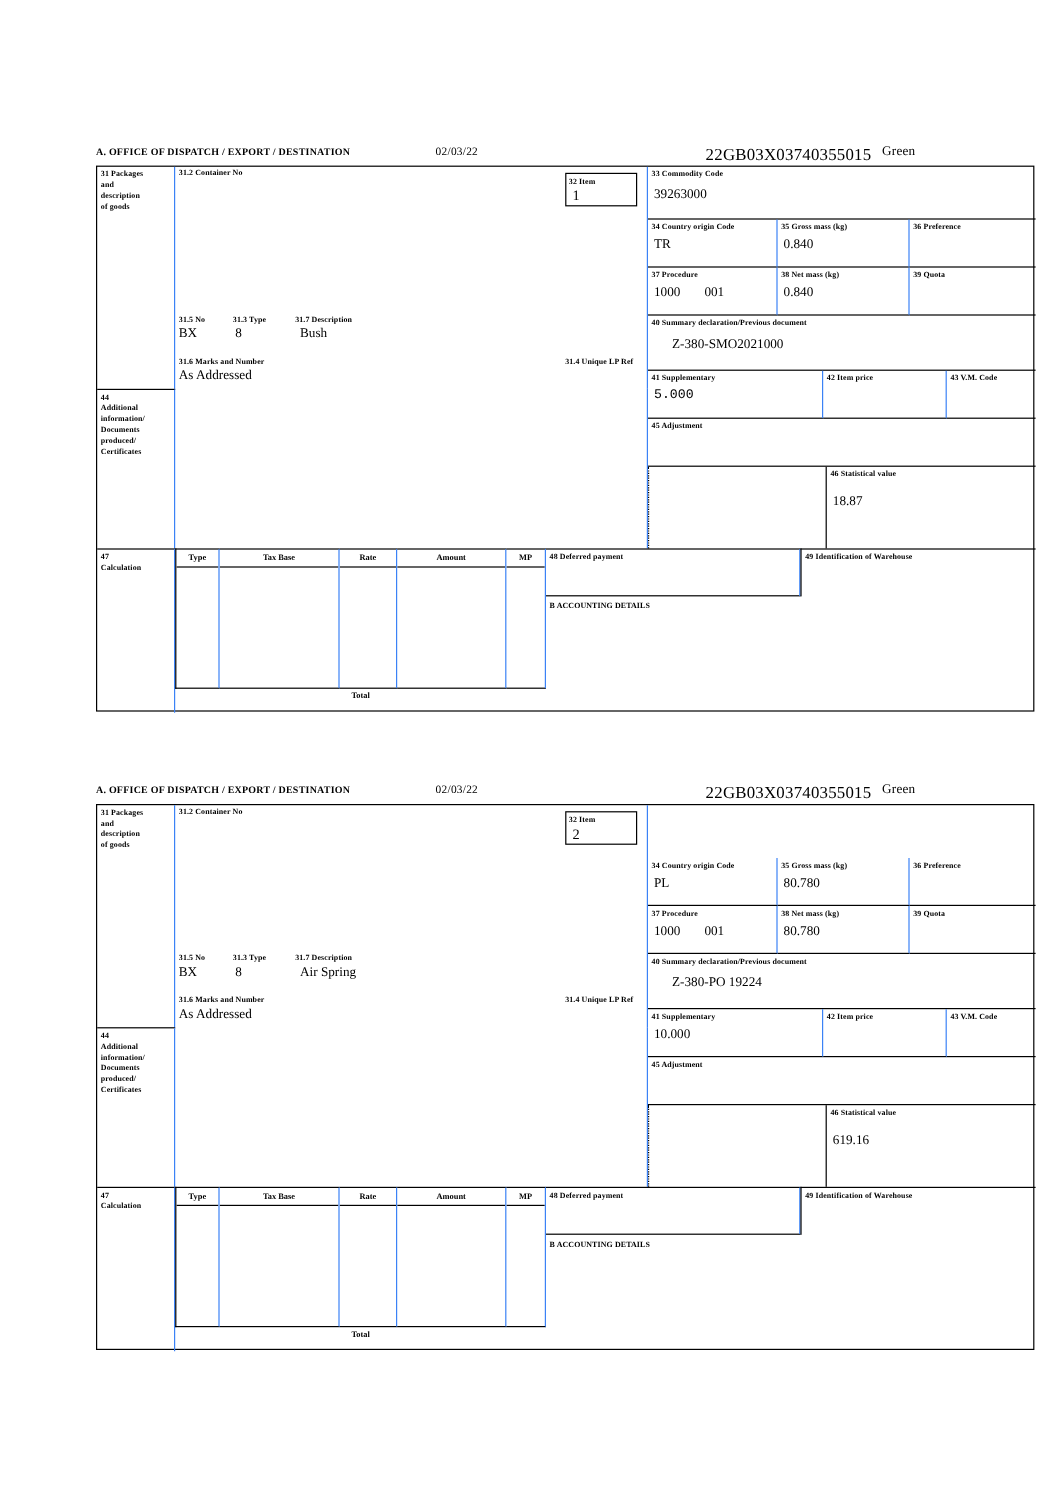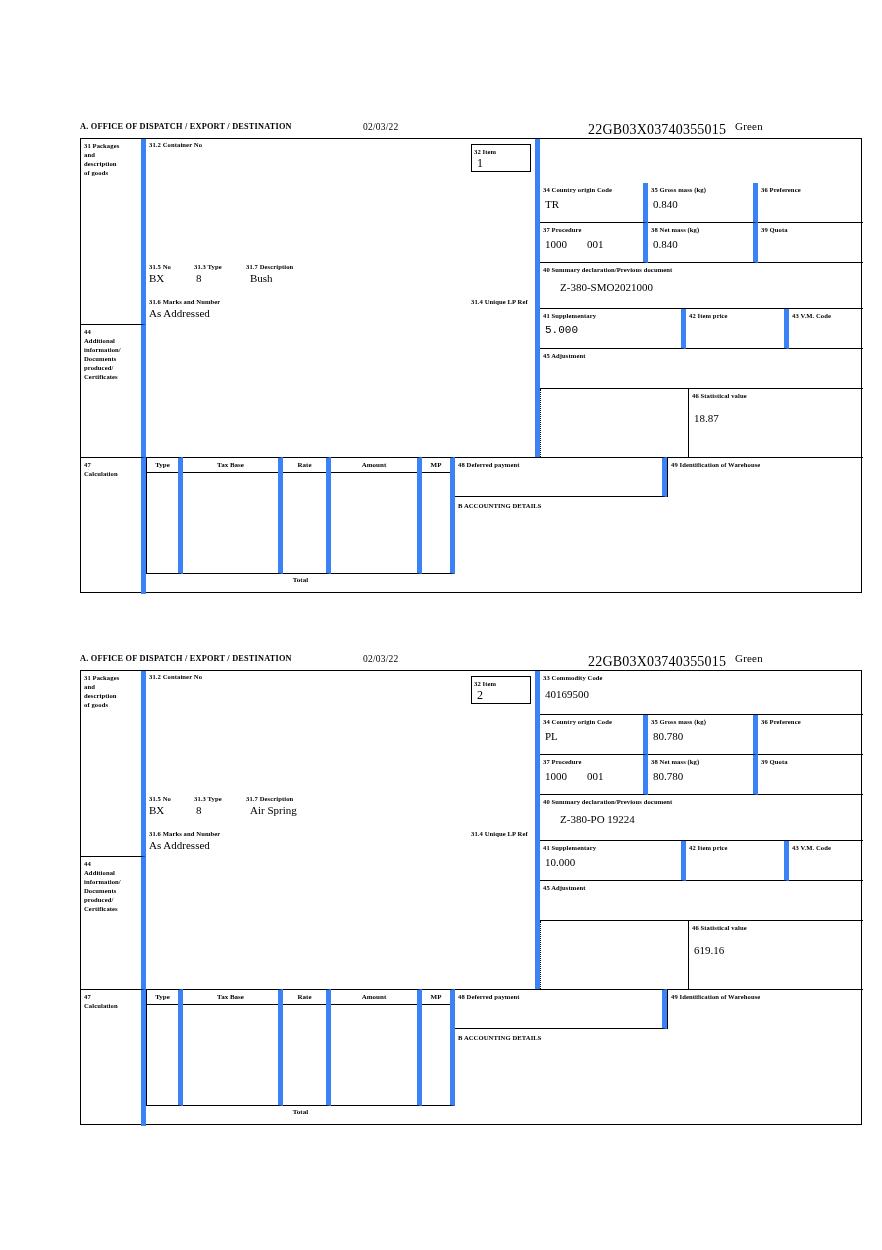--- a/index.html
+++ b/index.html
@@ -87,21 +87,21 @@
   }
   .val {
     font-size: 11px;
     font-family: "Liberation Serif", serif;
     padding-left: 5px;
     line-height: 13px;
   }
   .bt { border-top: 1px solid #000; }
   .bl { border-left: 1px solid #000; }
   .bb { border-bottom: 1px solid #000; }
-  .br { border-right: 5px solid #3b82f6; }
+  .br { border-right: 1px solid #3b82f6; }
 
   
   .itembox {
     position: absolute;
     border: 1px solid #000;
     box-sizing: border-box;
   }
   .itembox .lbl { padding-left: 2px; }
   .itembox .num {
     font-size: 12px;
@@ -173,20 +173,24 @@
         <div class="sub" style="left:325px;top:159px;">31.4 Unique LP Ref</div>
         <div class="subval" style="left:3px;top:168px;">As Addressed</div>
         <div class="subval" style="left:327px;top:168px;"></div>
       </div>
 
       <div class="itembox" style="left:390px;top:5px;width:60px;height:28px;">
         <div class="lbl">32 Item</div>
         <div class="num">1</div>
       </div>
 
+      <div class="cell bb" style="left:459px;top:0;width:323px;height:44px;">
+        <div class="lbl">33 Commodity Code</div>
+        <div class="val" style="padding-top:6px;">39263000</div>
+      </div>
 
       <div class="cell bb br" style="left:459px;top:44px;width:108px;height:40px;">
         <div class="lbl">34 Country origin Code</div>
         <div class="val" style="padding-top:4px;">TR</div>
       </div>
       <div class="cell bb br" style="left:567px;top:44px;width:110px;height:40px;">
         <div class="lbl">35 Gross mass (kg)</div>
         <div class="val" style="padding-top:4px;">0.840</div>
       </div>
       <div class="cell bb" style="left:677px;top:44px;width:105px;height:40px;">
@@ -323,24 +327,20 @@
         <div class="sub" style="left:325px;top:159px;">31.4 Unique LP Ref</div>
         <div class="subval" style="left:3px;top:168px;">As Addressed</div>
         <div class="subval" style="left:327px;top:168px;"></div>
       </div>
 
       <div class="itembox" style="left:390px;top:5px;width:60px;height:28px;">
         <div class="lbl">32 Item</div>
         <div class="num">2</div>
       </div>
 
-      <div class="cell bb" style="left:459px;top:0;width:323px;height:44px;">
-        <div class="lbl">33 Commodity Code</div>
-        <div class="val" style="padding-top:6px;">40169500</div>
-      </div>
 
       <div class="cell bb br" style="left:459px;top:44px;width:108px;height:40px;">
         <div class="lbl">34 Country origin Code</div>
         <div class="val" style="padding-top:4px;">PL</div>
       </div>
       <div class="cell bb br" style="left:567px;top:44px;width:110px;height:40px;">
         <div class="lbl">35 Gross mass (kg)</div>
         <div class="val" style="padding-top:4px;">80.780</div>
       </div>
       <div class="cell bb" style="left:677px;top:44px;width:105px;height:40px;">

